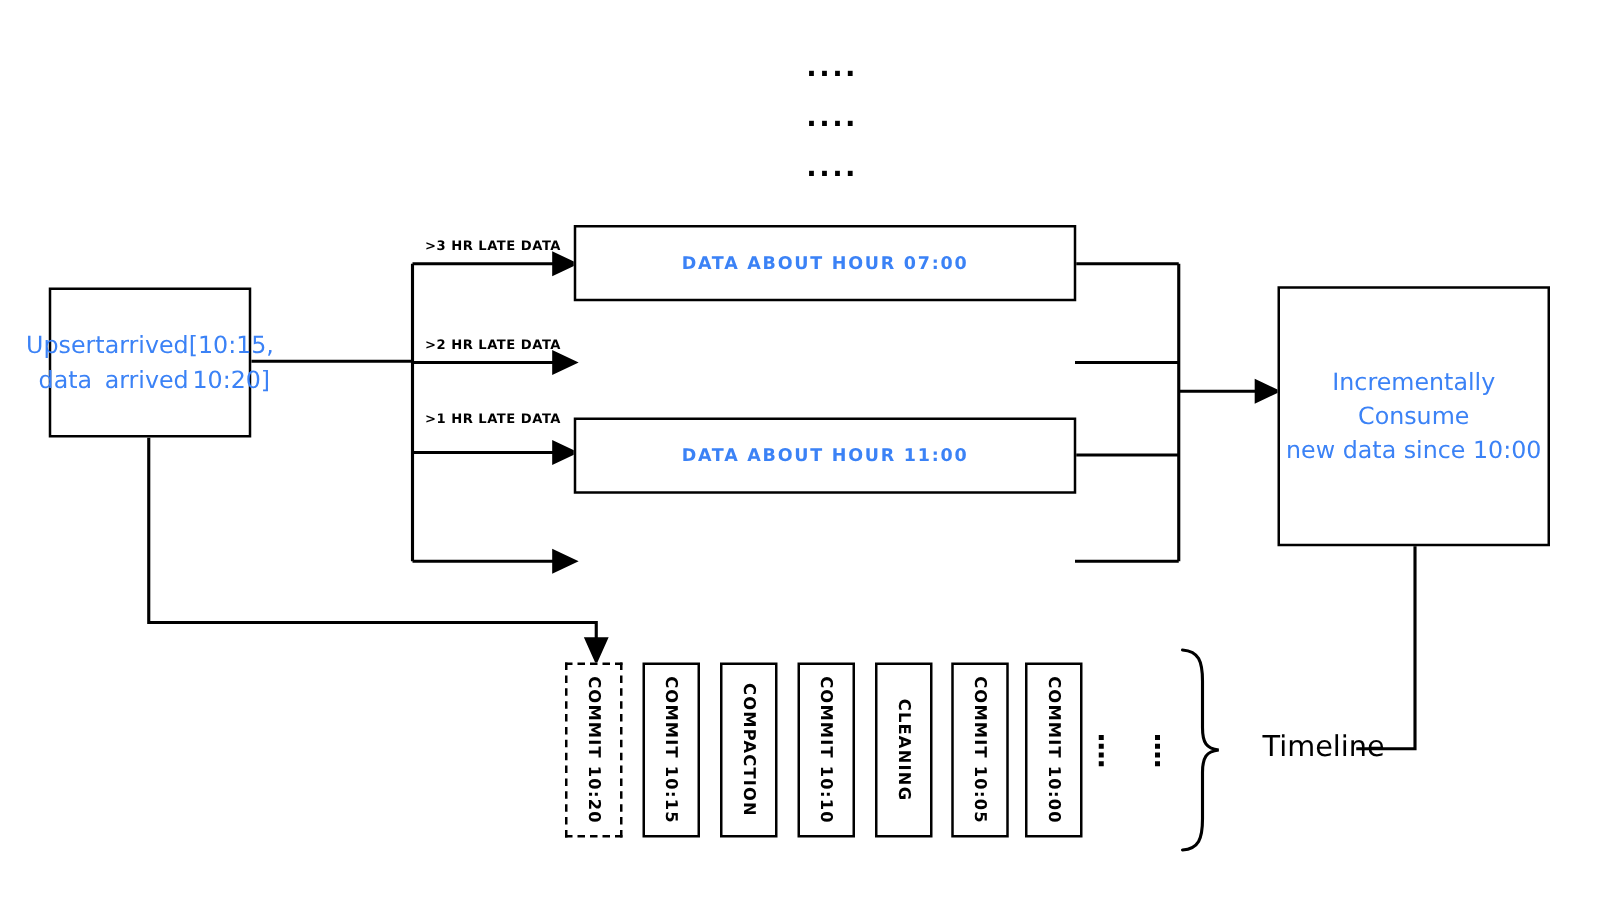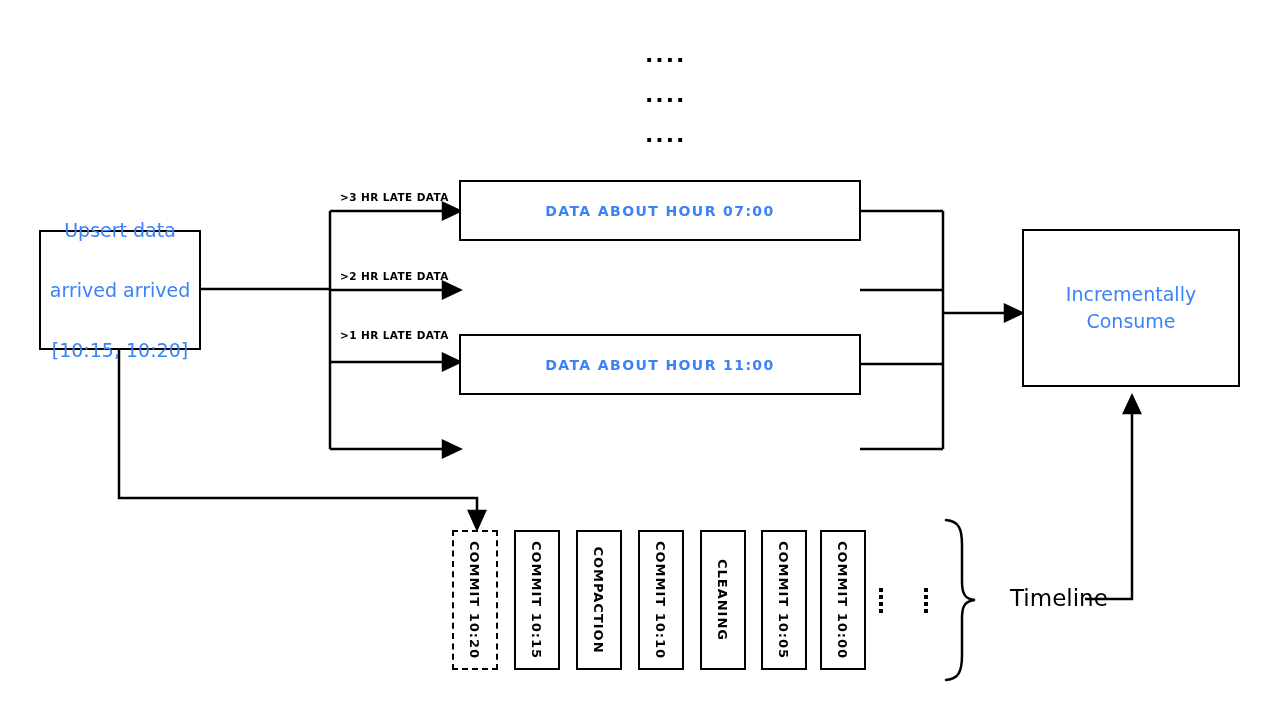--- a/index.html
+++ b/index.html
@@ -27,28 +27,27 @@
     box-sizing: border-box;
     border: 2.5px solid #000;
     background: #fff;
     display: flex;
     align-items: center;
     justify-content: center;
     color: #3b82f6;
   }
   .upsert-box {
     left: 39px; top: 230px; width: 162px; height: 120px;
-    flex-direction: column;
+    flex-direction: row;
     font-size: 19px;
     line-height: 28px;
     text-align: center;
-    gap: 32px;
   }
   .consume-box {
-    left: 1022px; top: 229px; width: 218px; height: 158px;
+    left: 1022px; top: 229px; width: 218px; height: 208px;
     flex-direction: column;
     font-size: 19px;
     line-height: 27px;
     text-align: center;
   }
   .data-box {
     left: 459px; width: 402px; height: 61px;
     font-weight: 700;
     font-size: 14px;
     letter-spacing: 1.4px;
@@ -168,20 +167,21 @@
 
   <div class="late-label" style="left:340px; top:191px">&gt;3 HR LATE DATA</div>
   <div class="late-label" style="left:340px; top:270px">&gt;2 HR LATE DATA</div>
   <div class="late-label" style="left:340px; top:329px">&gt;1 HR LATE DATA</div>
 
   <div class="box data-box" style="top:180px">DATA ABOUT HOUR 07:00</div>
   <div class="box data-box" style="top:334px">DATA ABOUT HOUR 11:00</div>
 
   <div class="box consume-box">
     <div>Incrementally Consume</div>
+    <div>new data since 10:00</div>
   </div>
 
   <div class="commit-box dashed" style="left:452px">
     <div class="commit-label">COMMIT 10:20</div>
   </div>
   <div class="commit-box" style="left:514px">
     <div class="commit-label">COMMIT 10:15</div>
   </div>
   <div class="commit-box" style="left:576px">
     <div class="commit-label">COMPACTION</div>

